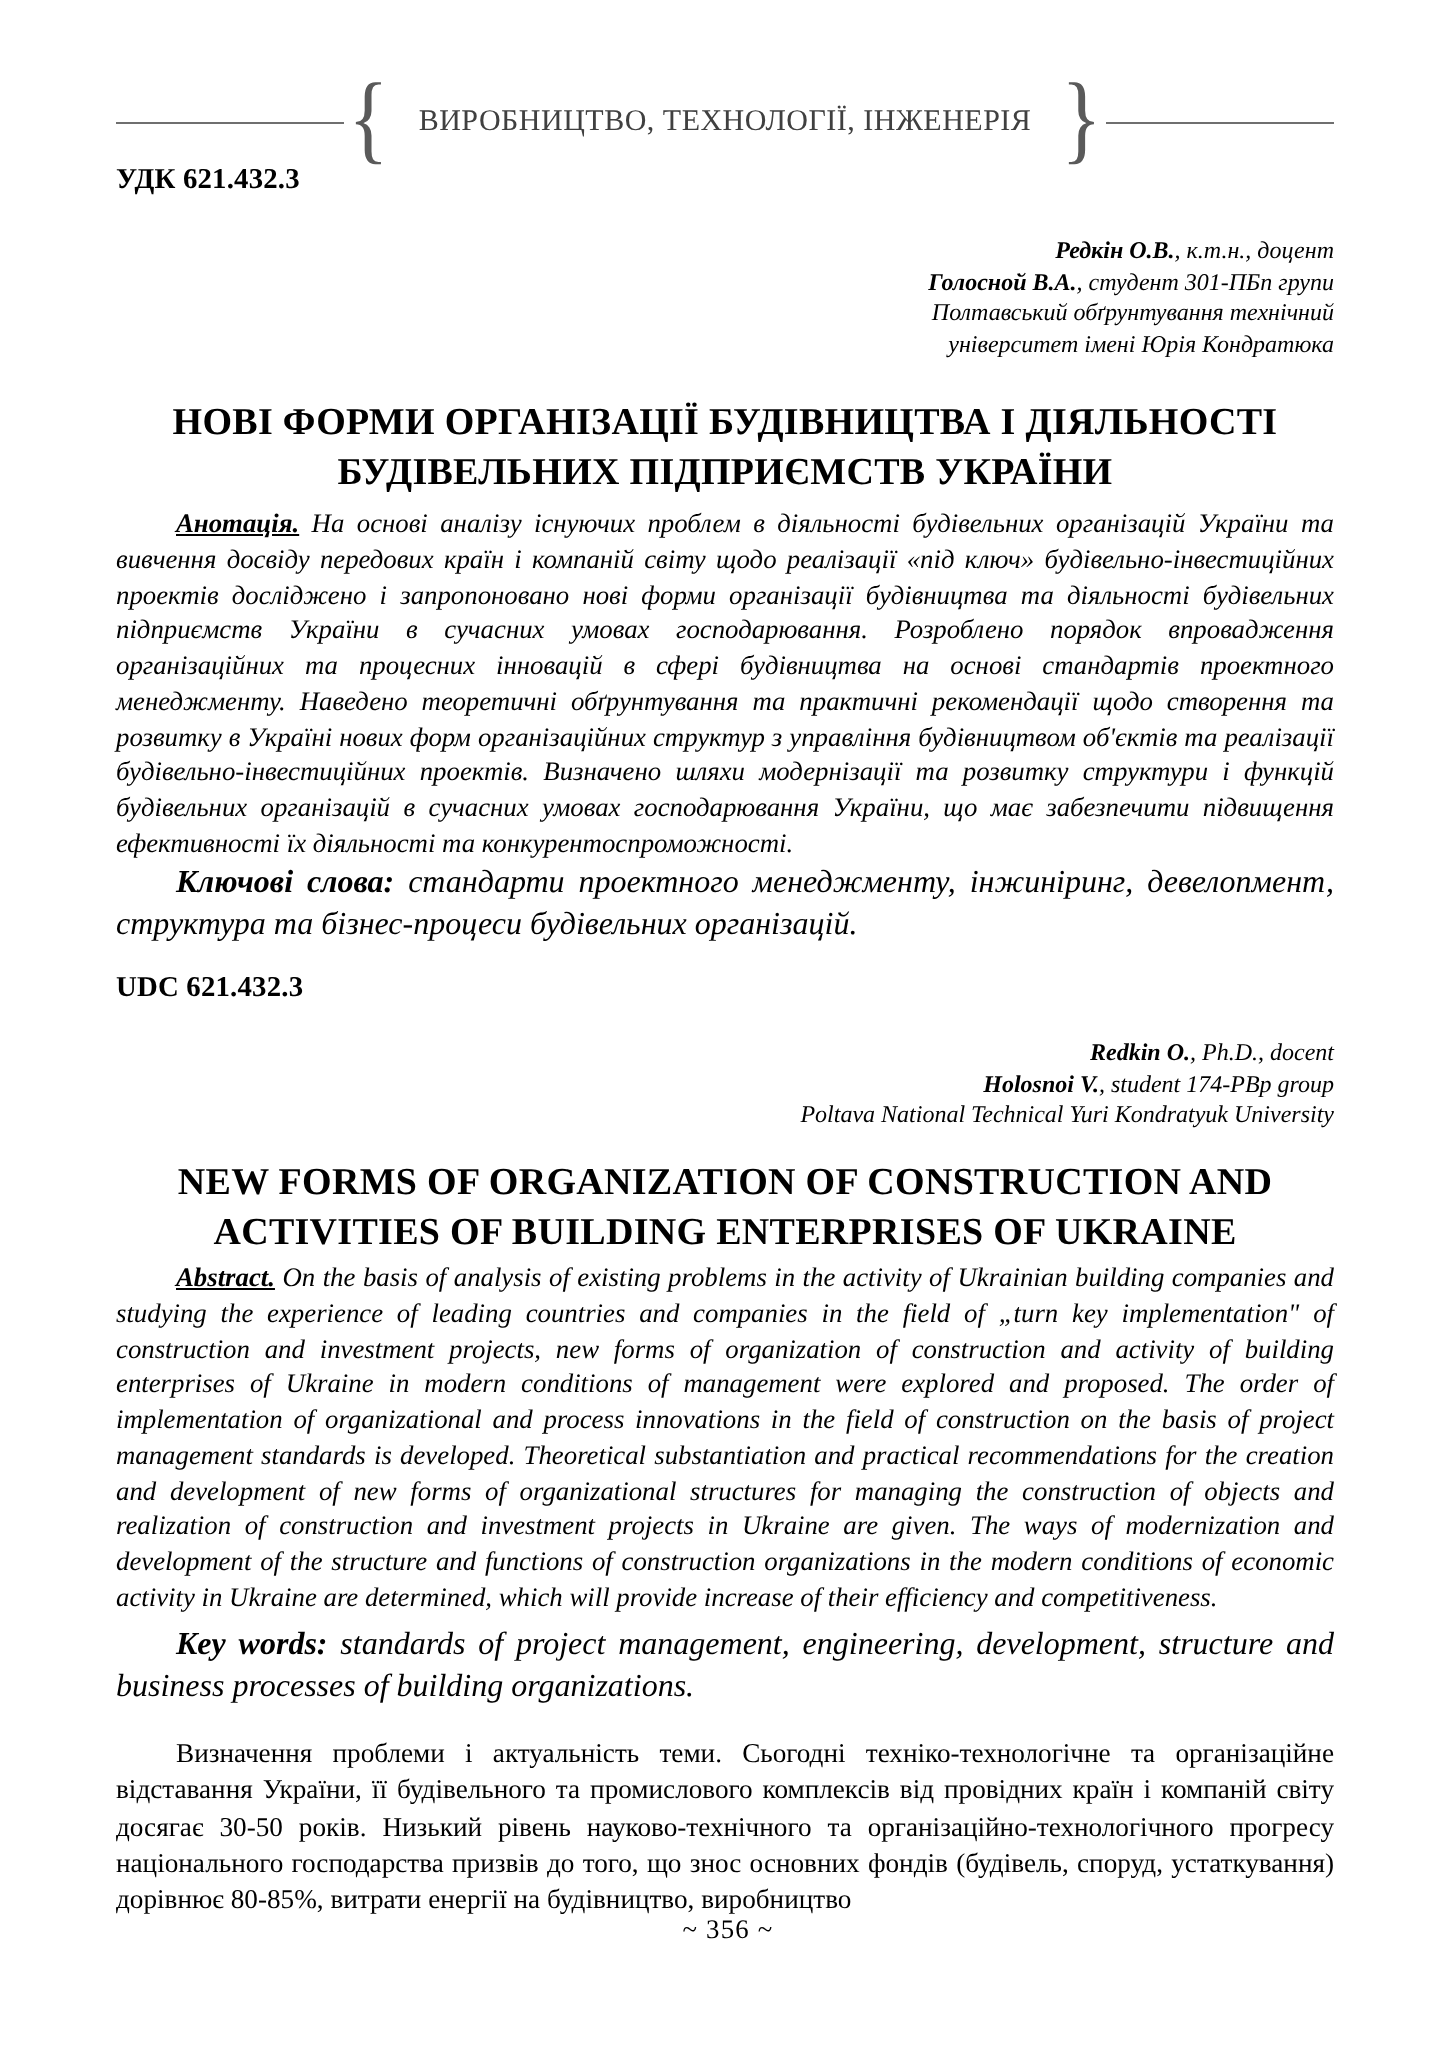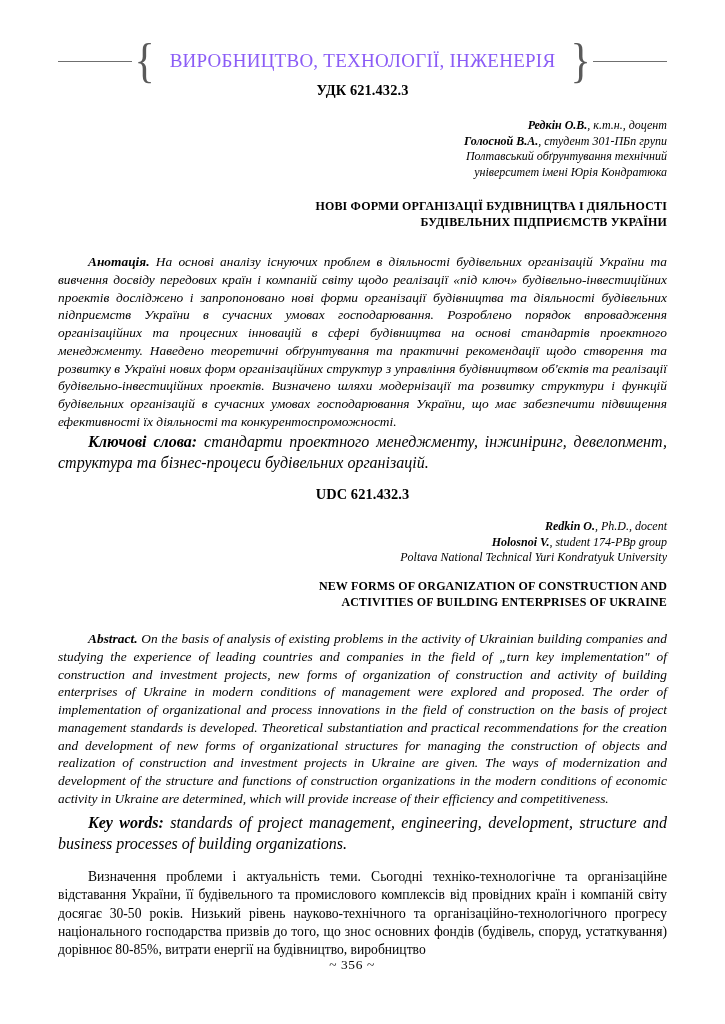--- a/index.html
+++ b/index.html
@@ -45,71 +45,71 @@
     line-height: 0;
     color: #5a5a5a;
     transform: scaleY(1.18);
     padding: 0 2px;
     position: relative;
     top: -1px;
   }
   .runhead-title {
     flex: 0 0 auto;
     padding: 0 13px;
-    font-size: 19px;
+    font-size: 15px;
     letter-spacing: 0.25px;
     white-space: nowrap;
-    color: #8b5cf6;
+    color: #404040;
   }
 
   
   .block {
     position: absolute;
     left: 58px;
     width: 609px;
     box-sizing: border-box;
-    text-align: center;
   }
   .udc {
     font-size: 14.4px;
     font-weight: bold;
     letter-spacing: 0.1px;
   }
   .authors {
     text-align: right;
     font-size: 12px;
     font-style: italic;
     line-height: 1.30;
   }
   .authors .nm {
     font-weight: bold;
     font-style: italic;
   }
   .affil {
     font-style: italic;
   }
   .doc-title {
-    text-align: right;
-    font-weight: bold;
-    font-size: 12px;
+    text-align: center;
+    font-weight: bold;
+    font-size: 19px;
     line-height: 1.33;
     letter-spacing: 0.15px;
     font-family: Liberation Serif, serif;
   }
   .abstract {
     text-align: justify;
     font-style: italic;
     font-size: 13.4px;
     line-height: 1.325;
     text-indent: 30px;
     hyphens: none;
   }
   .abstract .lead {
     font-weight: bold;
     font-style: italic;
+    text-decoration: underline;
   }
   .keywords {
     text-align: justify;
     font-style: italic;
     font-size: 16px;
     line-height: 1.325;
     text-indent: 30px;
   }
   .keywords .lead {
     font-weight: bold;
@@ -119,21 +119,21 @@
     text-align: justify;
     font-size: 13.6px;
     line-height: 1.345;
     text-indent: 30px;
   }
   .body-par .lead {
     font-weight: normal;
   }
   .folio {
     position: absolute;
-    left: 4px;
+    left: 16px;
     width: 696px;
     text-align: center;
     font-size: 13.4px;
     letter-spacing: 0.6px;
   }
 </style>
 </head>
 <body>
 
 <div class="page">

